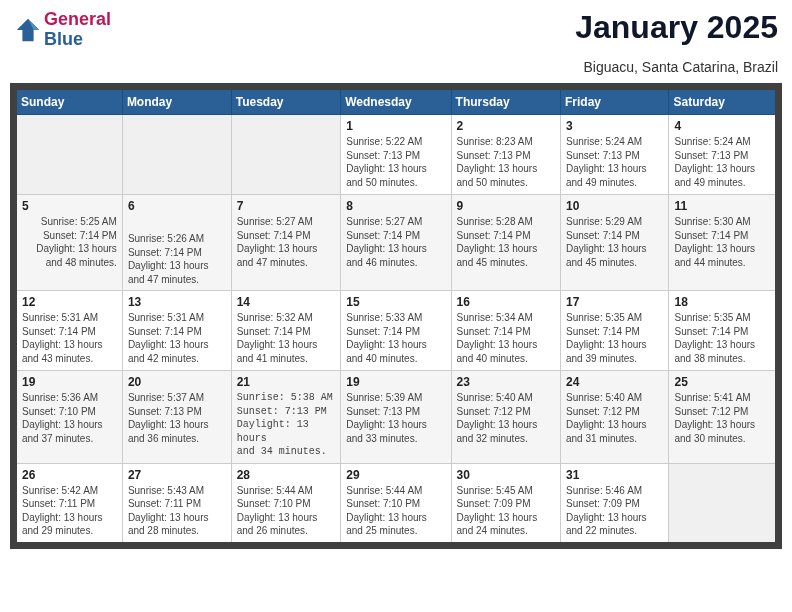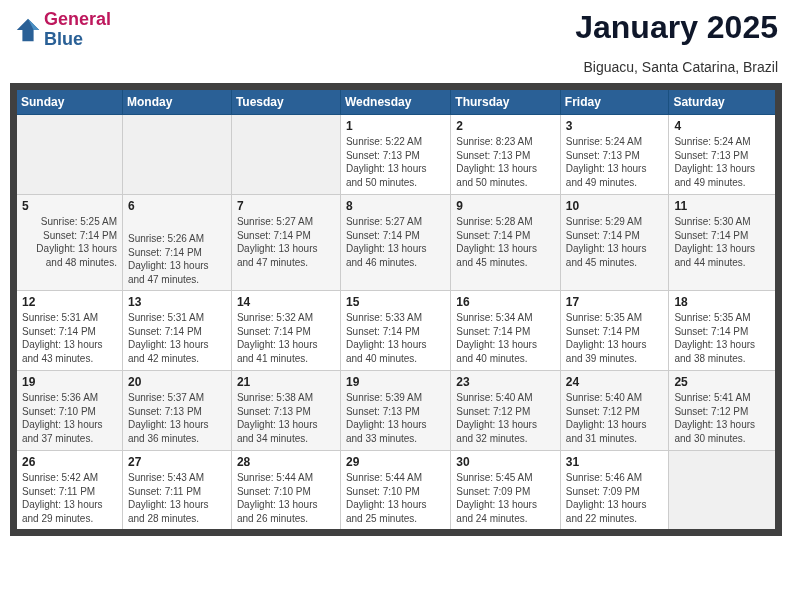--- a/index.html
+++ b/index.html
@@ -265,21 +265,21 @@
         </td>
         <td>
           <span class="day-num">20</span>
           <div class="day-info" style="white-space: pre-line;">Sunrise: 5:37 AM
 Sunset: 7:13 PM
 Daylight: 13 hours
 and 36 minutes.</div>
         </td>
         <td>
           <span class="day-num">21</span>
-          <div class="day-info" style="white-space: pre-line;">Sunrise: 5:38 AM
+          <div class="day-info" style="white-space: pre-line; font-family: Liberation Mono, monospace;">Sunrise: 5:38 AM
 Sunset: 7:13 PM
 Daylight: 13 hours
 and 34 minutes.</div>
         </td>
         <td>
           <span class="day-num">19</span>
           <div class="day-info" style="white-space: pre-line;">Sunrise: 5:39 AM
 Sunset: 7:13 PM
 Daylight: 13 hours
 and 33 minutes.</div>

